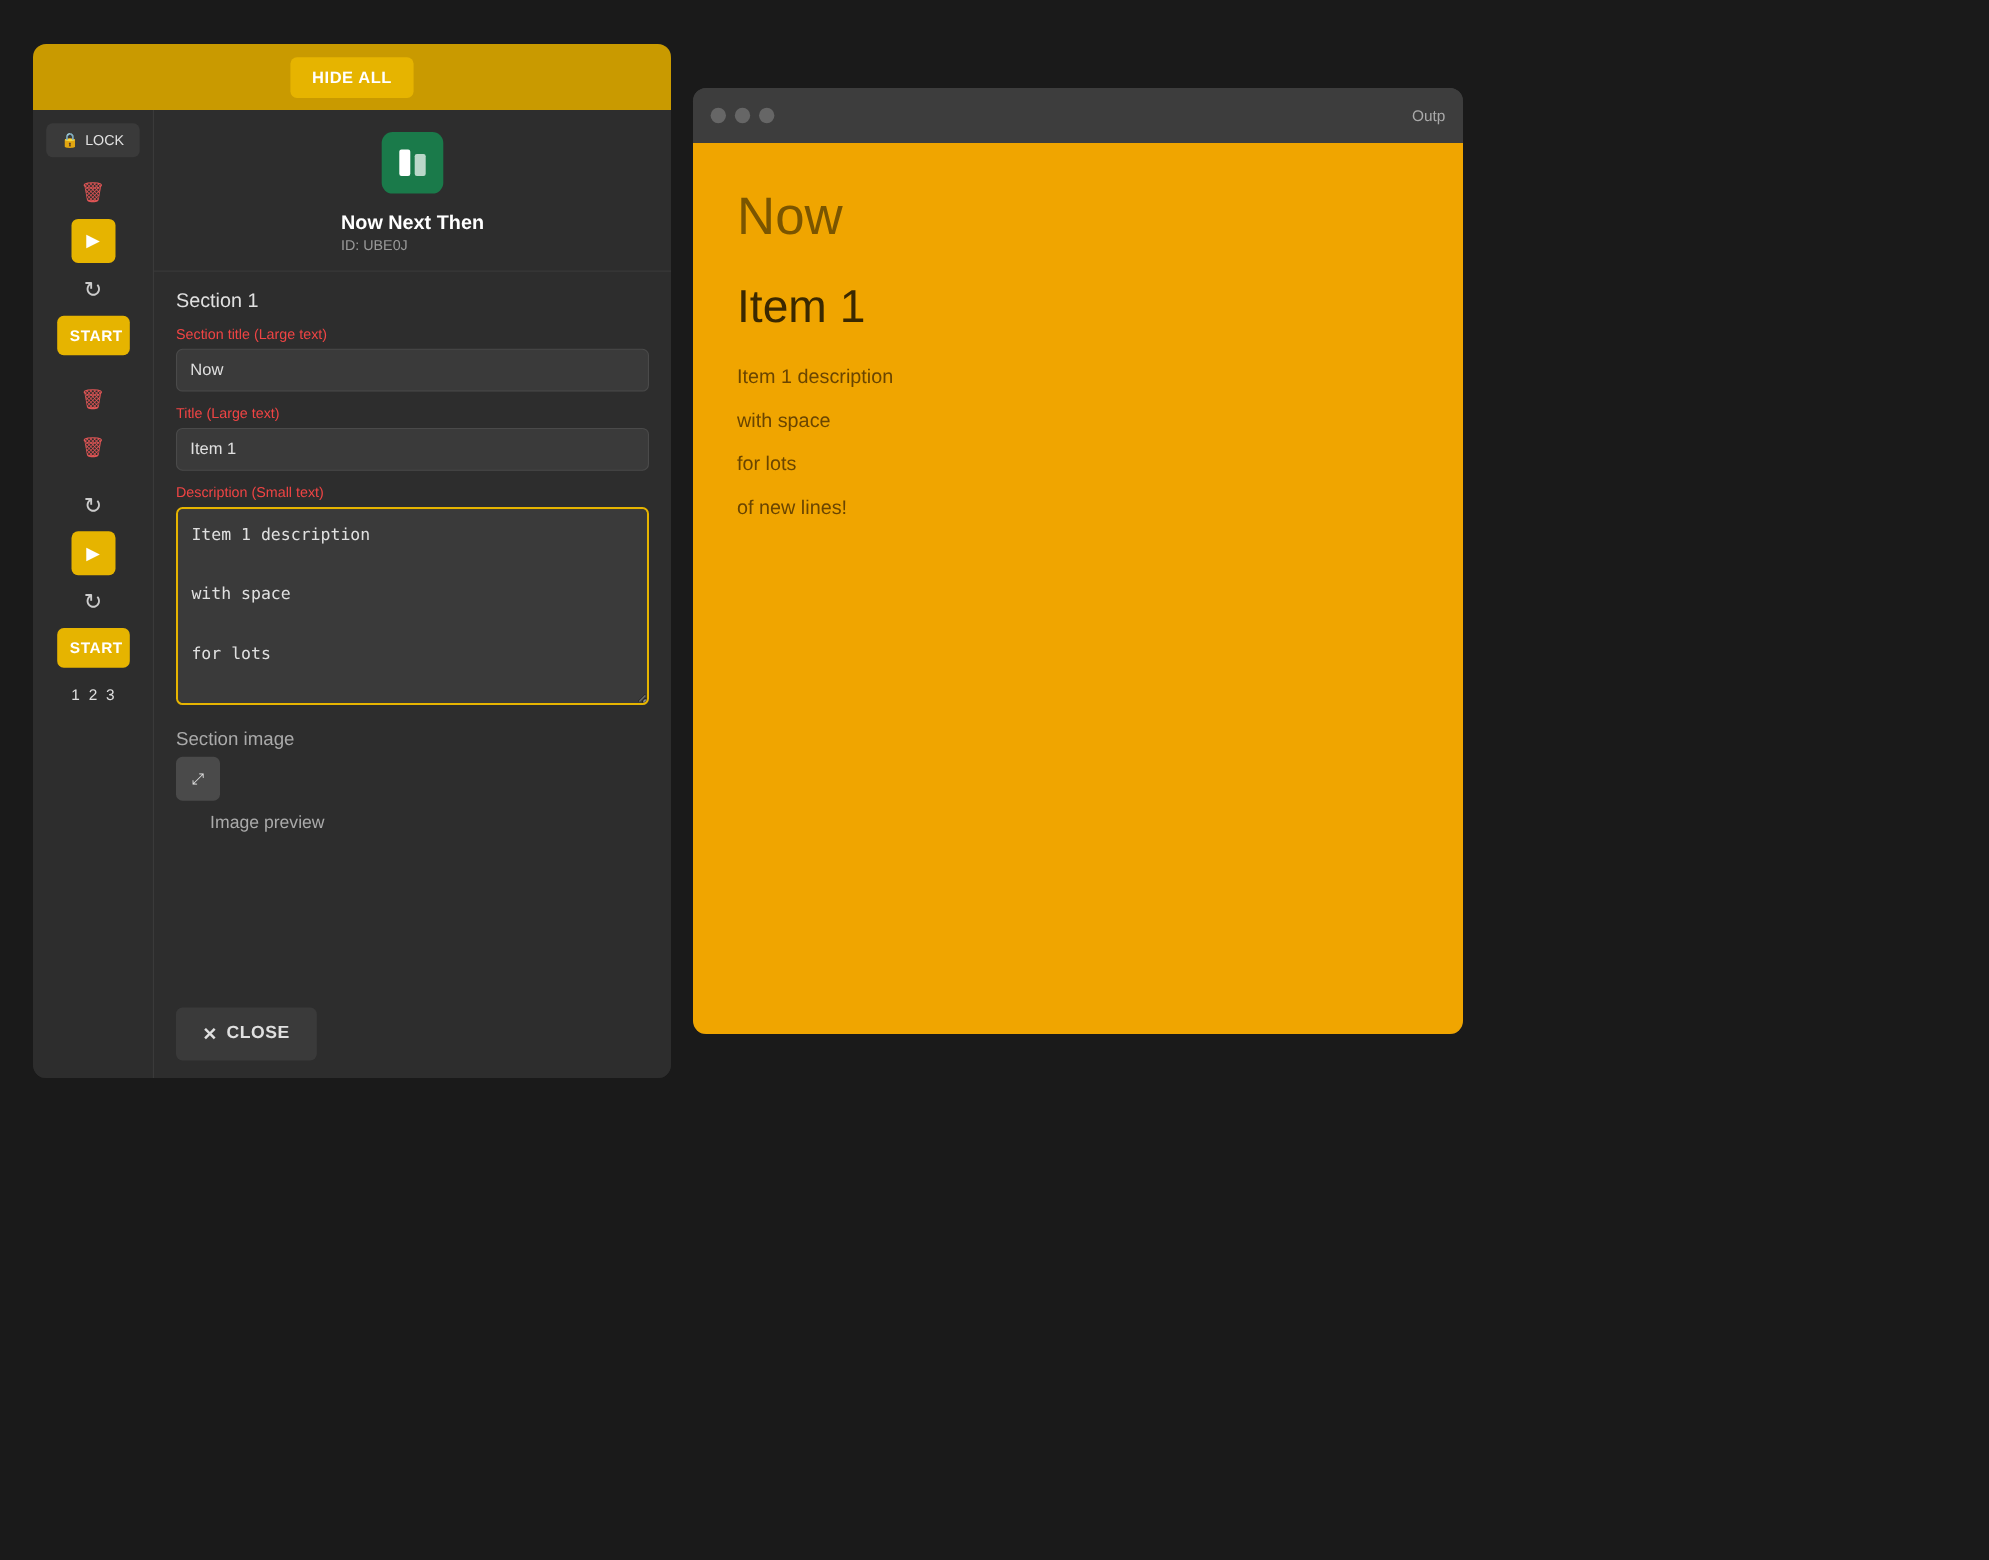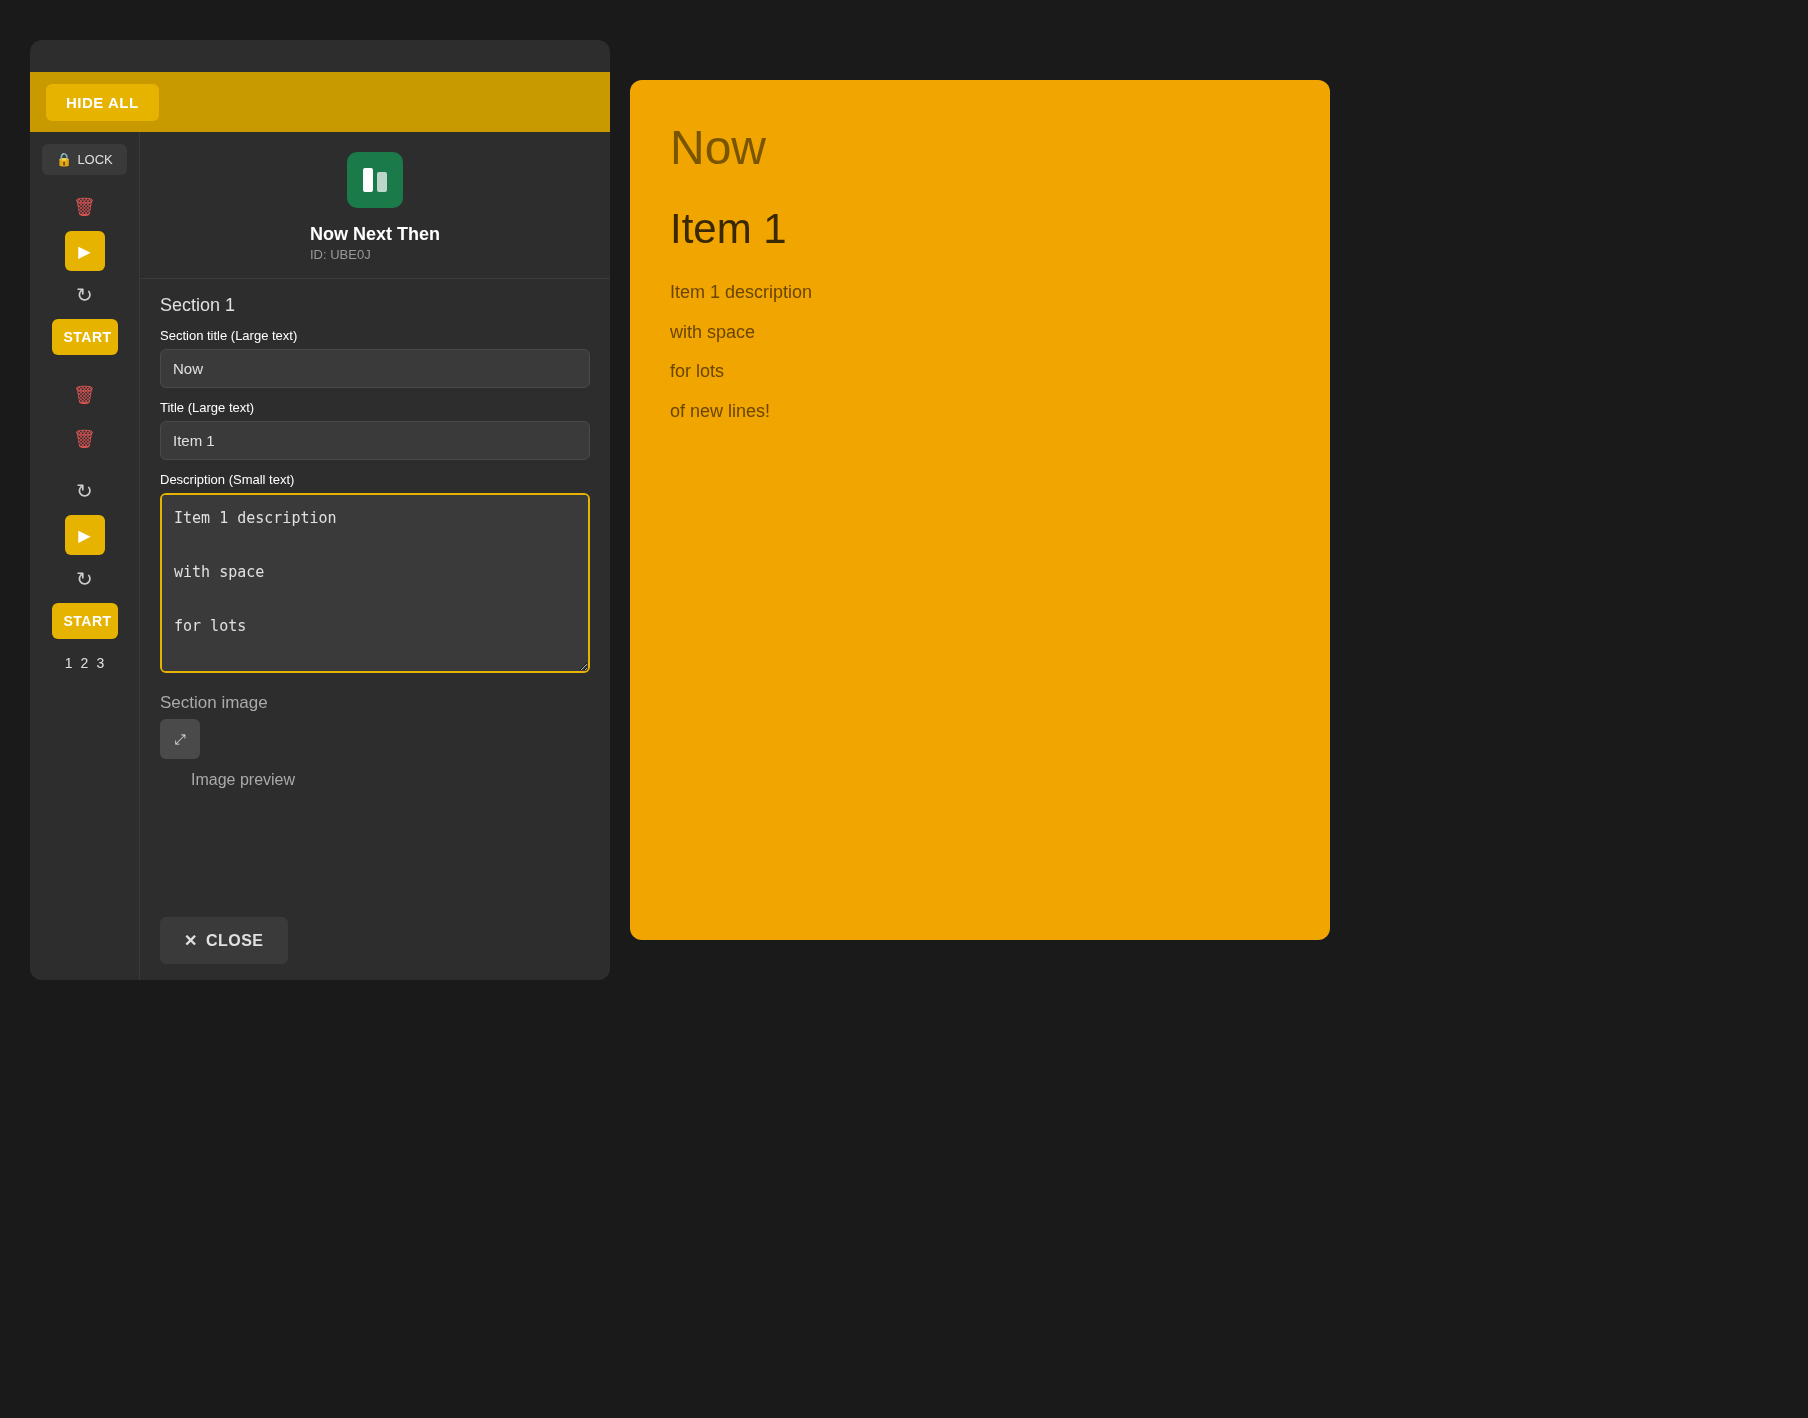--- a/index.html
+++ b/index.html
@@ -28,24 +28,23 @@
       overflow: hidden;
       display: flex;
       flex-direction: column;
     }
 
     .editor-titlebar {
       background: #c99a00;
       height: 60px;
       display: flex;
       align-items: center;
-      justify-content: flex-start;
+      justify-content: center;
       padding: 0 16px;
       flex-shrink: 0;
-      margin-top: 32px;
     }
 
     .hide-all-btn {
       background: #e6b400;
       color: #fff;
       font-weight: 700;
       font-size: 15px;
       border: none;
       padding: 10px 20px;
       border-radius: 6px;
@@ -219,21 +218,21 @@
       flex: 1;
     }
 
     .section-title-label {
       color: #e0e0e0;
       font-size: 18px;
       font-weight: 500;
     }
 
     .field-label {
-      color: #ffffff;
+      color: #ef4444;
       font-size: 13px;
       margin-bottom: 6px;
       margin-top: 12px;
     }
 
     .text-input {
       width: 100%;
       background: #3a3a3a;
       border: 1px solid #4a4a4a;
       border-radius: 6px;
@@ -505,20 +504,26 @@
 
       <button class="close-btn">
         <span>✕</span>
         <span>CLOSE</span>
       </button>
     </div>
   </div>
 </div>
 
 <div class="output-window">
+  <div class="output-titlebar">
+    <div class="traffic-light"></div>
+    <div class="traffic-light"></div>
+    <div class="traffic-light"></div>
+    <span class="output-title-text">Outp</span>
+  </div>
   <div class="output-content">
     <div class="output-section-title">Now</div>
     <div class="output-item-title">Item 1</div>
     <div class="output-description">
       <div>Item 1 description</div>
       <div>with space</div>
       <div>for lots</div>
       <div>of new lines!</div>
     </div>
   </div>

